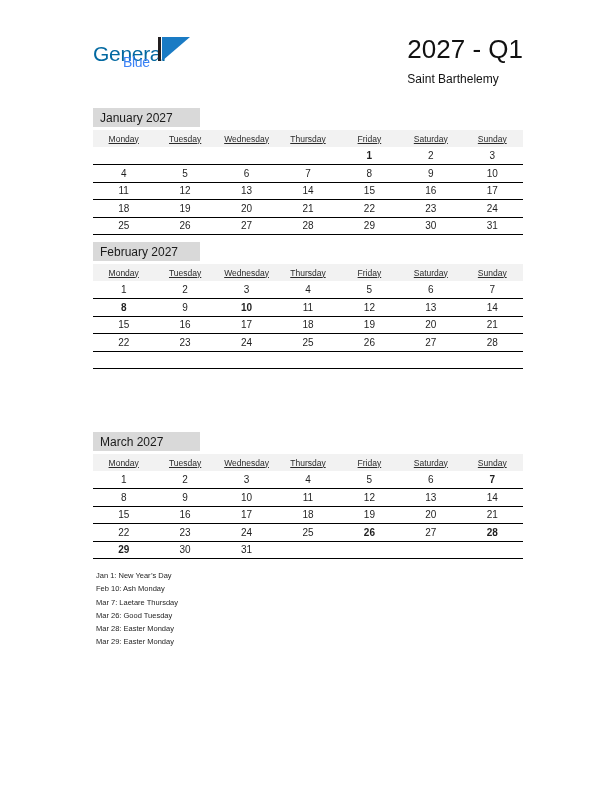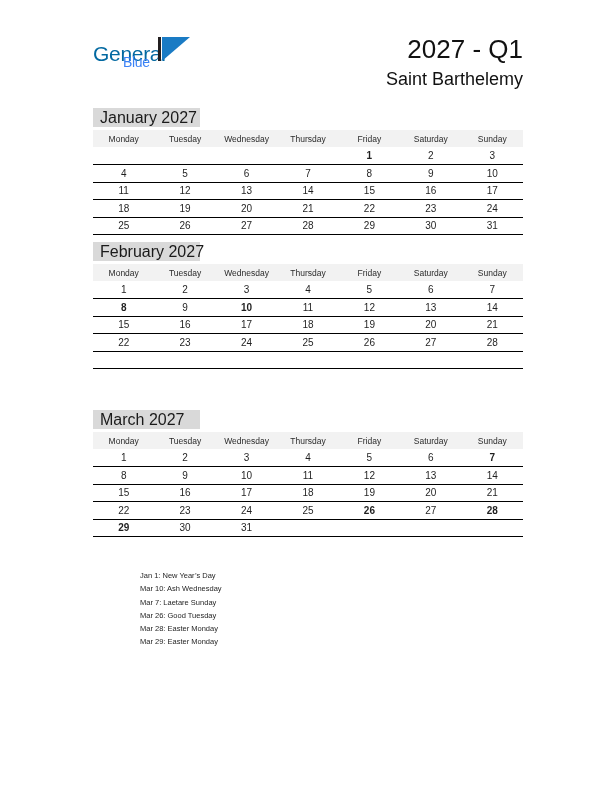--- a/index.html
+++ b/index.html
@@ -72,75 +72,76 @@
     width: 0;
     height: 0;
     border-top: 24px solid #1a7bc4;
     border-right: 28px solid transparent;
   }
 
   #title-block {
     position: absolute;
     right: 89px;
     top: 34px;
-    text-align: right;
+    text-align: left;
   }
   #title-main {
     font-size: 26px;
     color: #111111;
     line-height: 30px;
     white-space: nowrap;
   }
   #title-sub {
-    font-size: 18px;
+    font-size: 12px;
     color: #111111;
     line-height: 22px;
     margin-top: 4px;
     white-space: nowrap;
   }
 
   
   .month-block {
     position: absolute;
     left: 93px;
     width: 430px;
   }
   #month-0 { top: 108px; }
   #month-1 { top: 242px; }
-  #month-2 { top: 410px; }
+  #month-2 { top: 432px; }
 
   .month-title-band {
     width: 107px;
     height: 19px;
     background: #d9d9d9;
     display: flex;
     align-items: center;
     padding-left: 7px;
   }
   .month-title-text {
-    font-size: 16px;
+    font-size: 12px;
     color: #1a1a1a;
     white-space: nowrap;
   }
 
   table.cal {
     width: 430px;
     border-collapse: collapse;
     margin-top: 3px;
     table-layout: fixed;
   }
   table.cal th {
     background: #f2f2f2;
     font-size: 8.5px;
     font-weight: normal;
     color: #2b2b2b;
     height: 17px;
     text-align: center;
     padding: 0;
     border: none;
+    text-decoration: underline;
   }
   table.cal td {
     height: 17.5px;
     text-align: center;
     font-size: 10px;
     color: #1f1f1f;
     padding: 0;
     border-bottom: 1px solid #000000;
     border-left: none;
     border-right: none;
@@ -154,21 +155,20 @@
     font-weight: bold;
   }
   td.empty { color: transparent; }
 
   
   #legend {
     position: absolute;
     left: 96px;
     top: 569px;
     width: 300px;
-    margin-left: 44px;
   }
   .legend-item {
     font-size: 7.5px;
     color: #1f1f1f;
     line-height: 13.3px;
     white-space: nowrap;
   }
 </style>
 </head>
 <body>
@@ -384,18 +384,18 @@
             <td class="empty"></td>
             <td class="empty"></td>
           </tr>
         </tbody>
       </table>
     </div>
   </div>
 
 <div id="legend">
     <div class="legend-item">Jan 1: New Year’s Day</div>
-    <div class="legend-item">Mar 10: Ash Wednesday</div>
-    <div class="legend-item">Mar 7: Laetare Sunday</div>
+    <div class="legend-item">Feb 10: Ash Monday</div>
+    <div class="legend-item">Mar 7: Laetare Thursday</div>
     <div class="legend-item">Mar 26: Good Tuesday</div>
     <div class="legend-item">Mar 28: Easter Monday</div>
     <div class="legend-item">Mar 29: Easter Monday</div>
   </div>
 
 </body></html>

